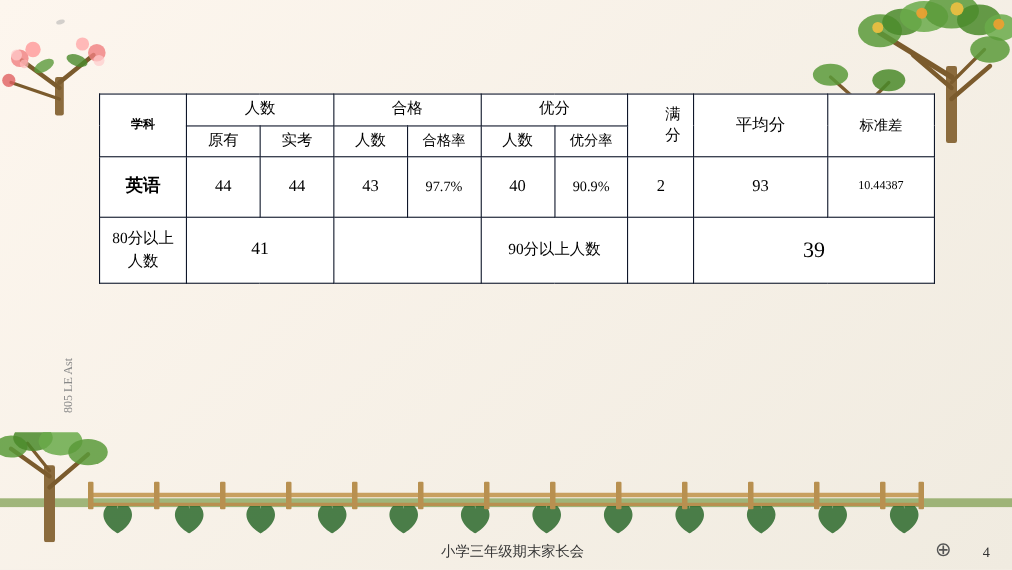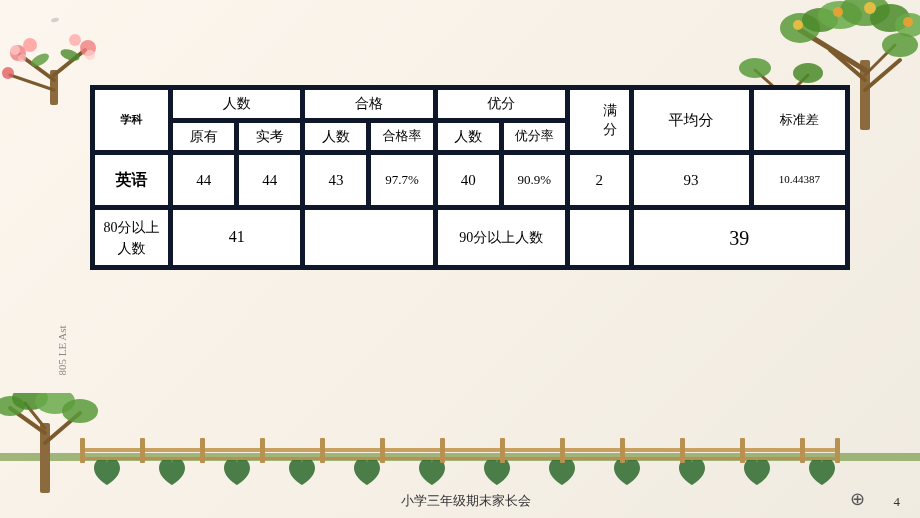--- a/index.html
+++ b/index.html
@@ -28,21 +28,21 @@
     }
 
     table {
       border-collapse: collapse;
       width: 760px;
       background: white;
       font-size: 14px;
     }
 
     table td, table th {
-      border: 5px solid #0f172a;
+      border: 1px solid #0f172a;
       text-align: center;
       vertical-align: middle;
       padding: 4px 6px;
       line-height: 1.4;
     }
 
     .header-row-1 td {
       background: #fff;
       font-size: 14px;
     }

